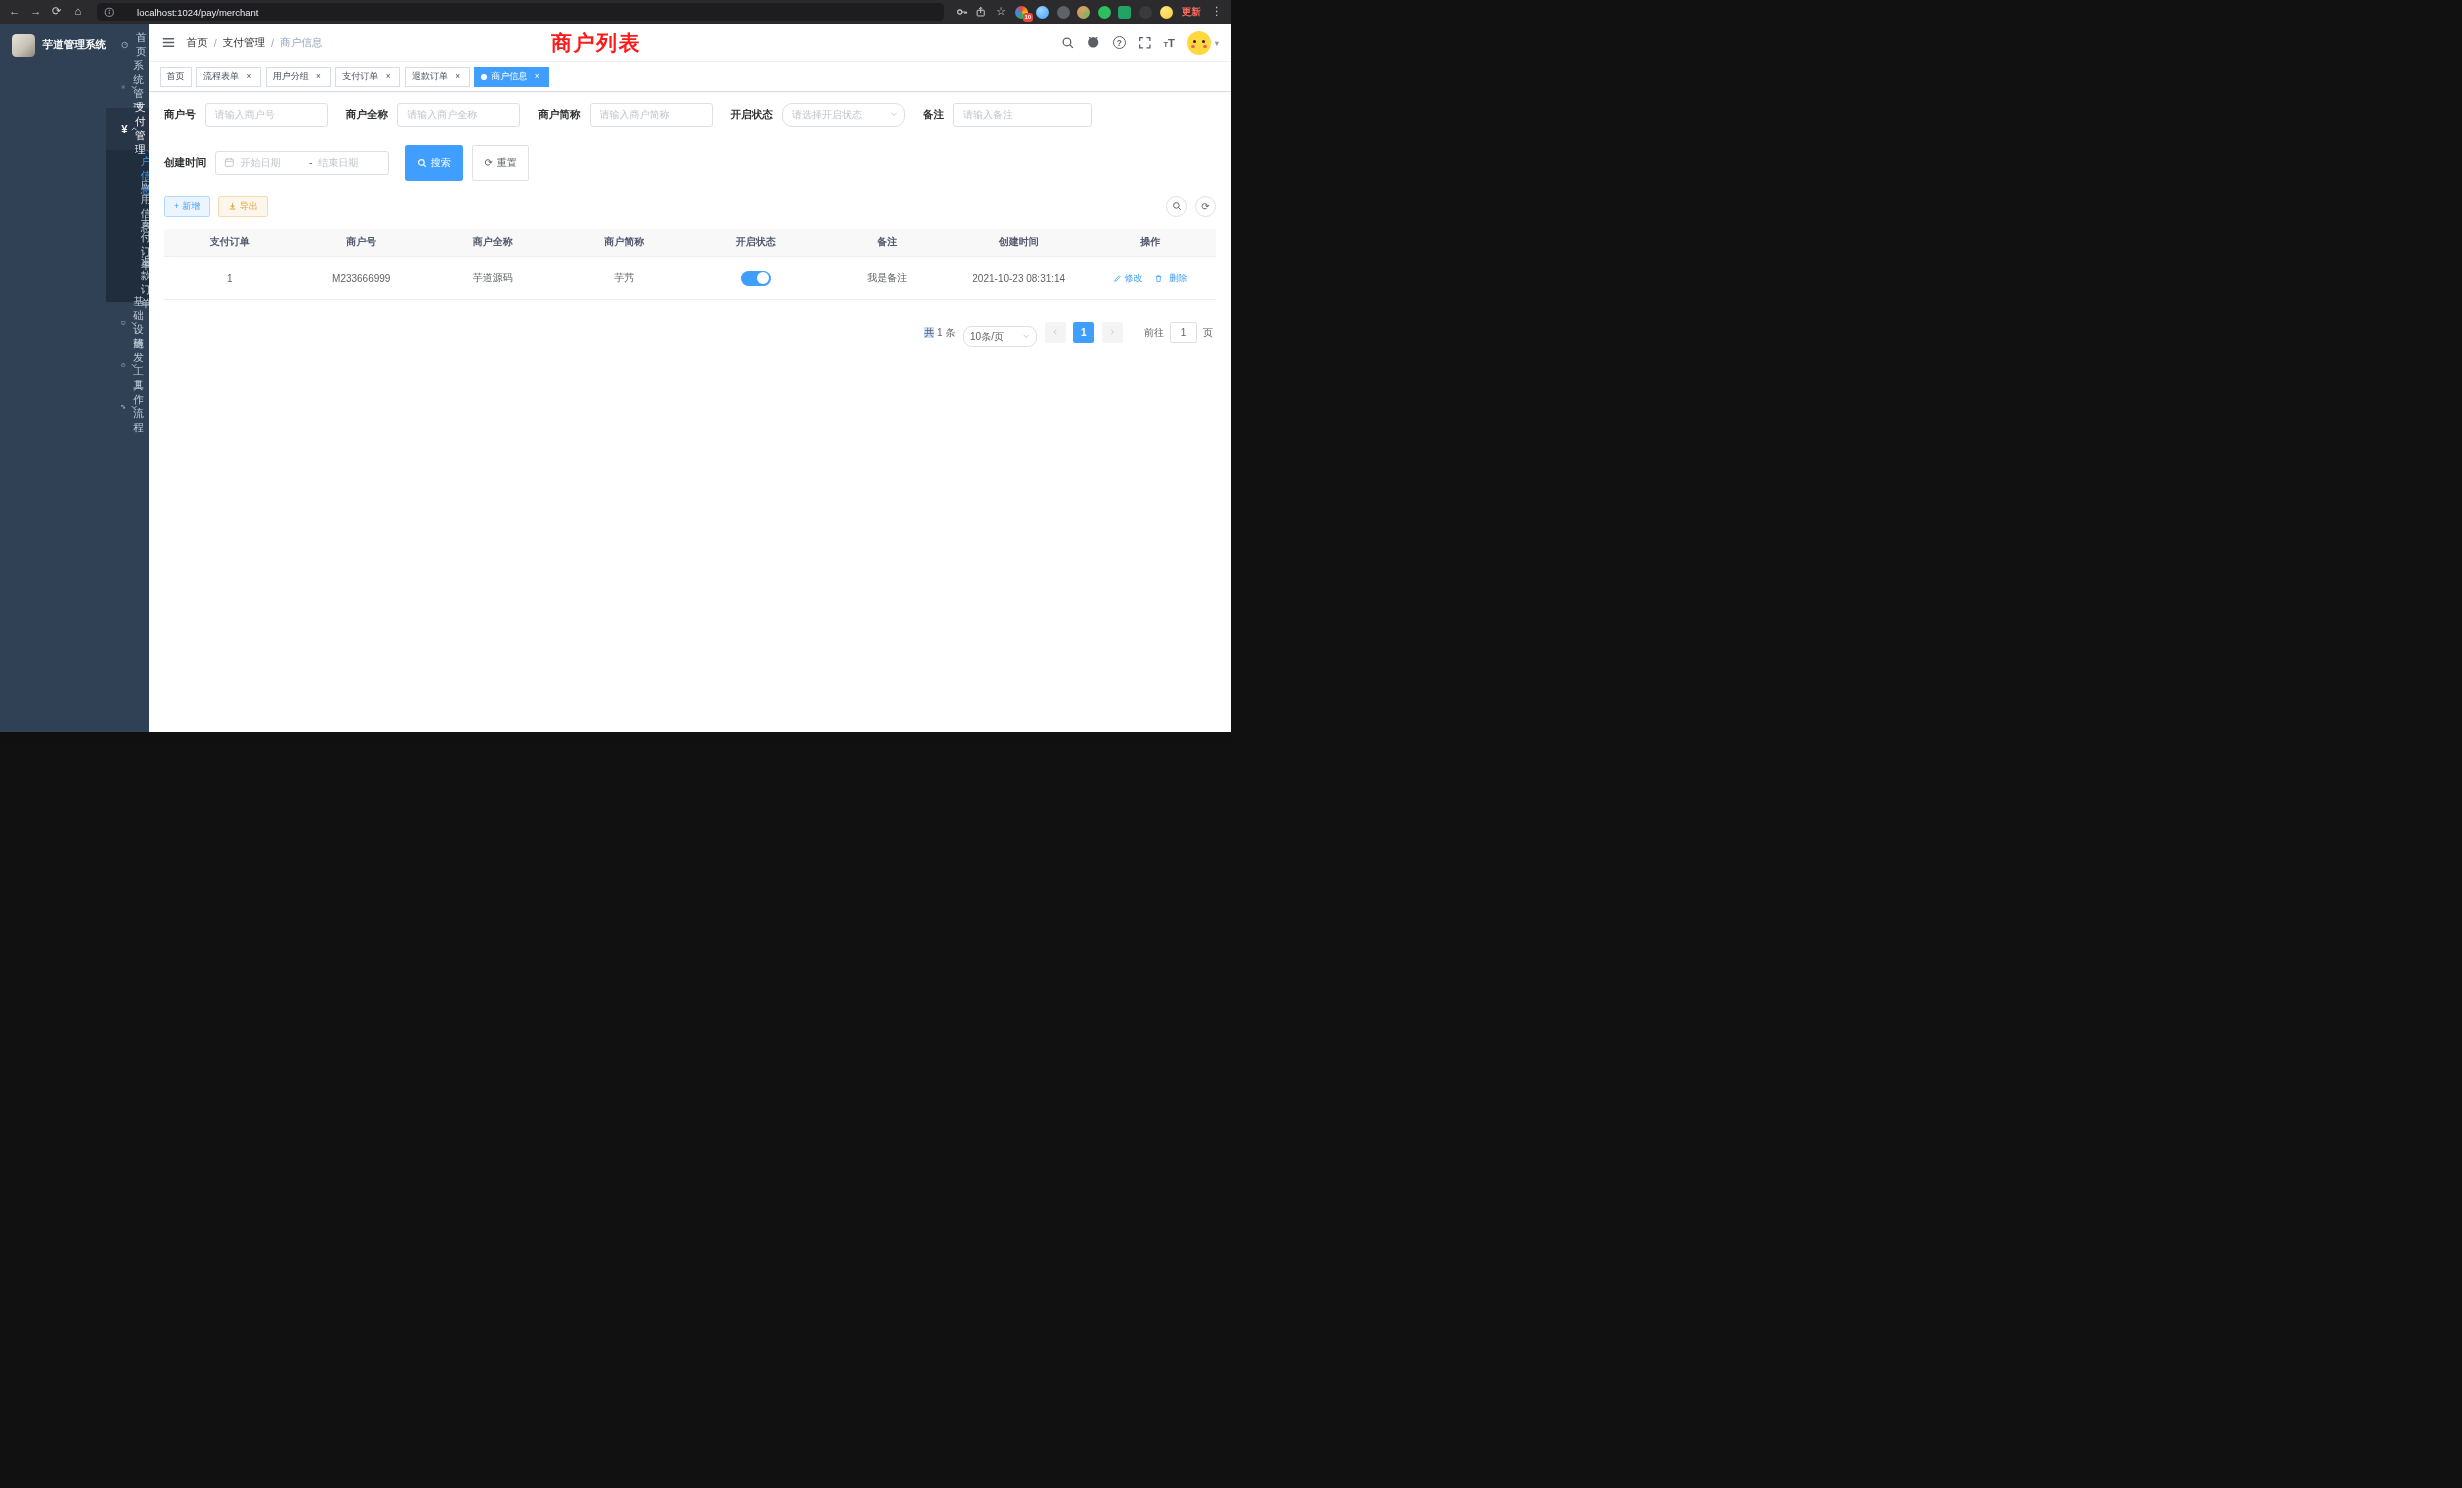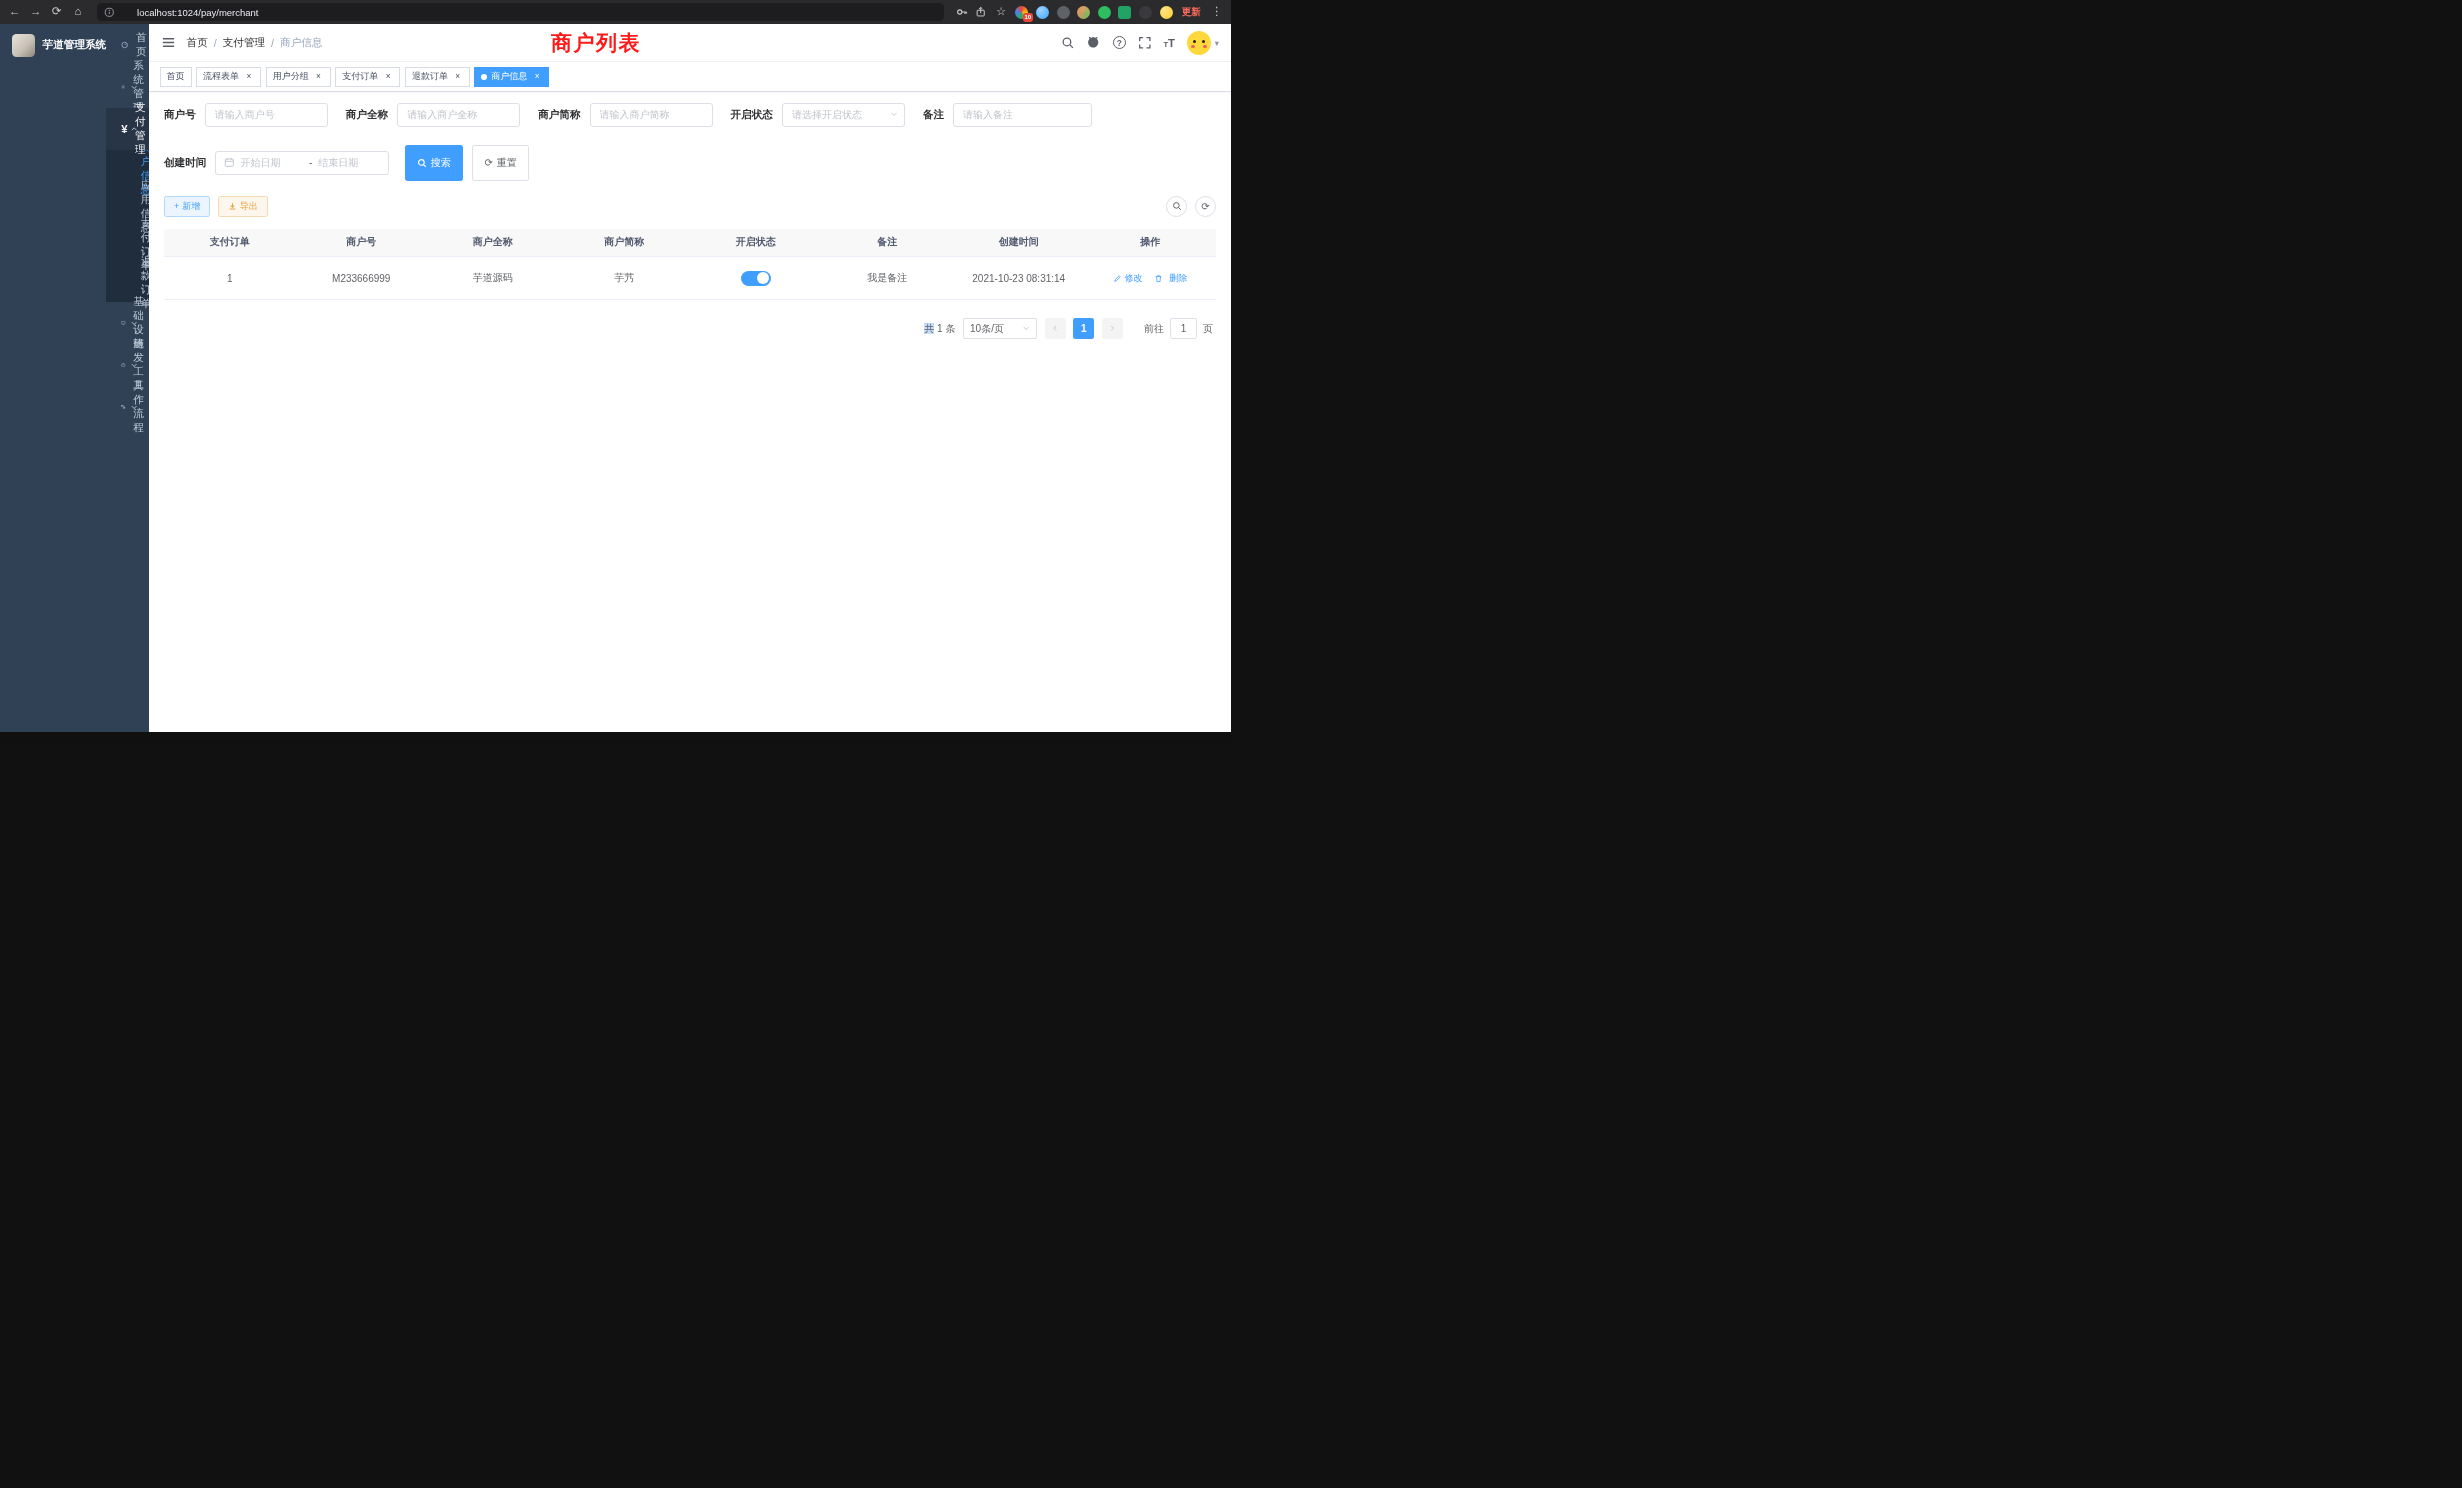--- a/index.html
+++ b/index.html
@@ -78,21 +78,21 @@
 
   
   .content { flex:1; padding:10.6px 15px; overflow:hidden; }
   .frow { display:flex; align-items:center; flex-wrap:nowrap; }
   .fgroup { display:flex; align-items:center; margin-right:18px; }
   .flabel { font-size:10.6px; font-weight:700; color:#303133; margin-right:9px; white-space:nowrap; }
   .finput { height:24px; width:123px; border:0.8px solid #dcdfe6; border-radius:3px;
     padding:0 9px; font-size:10px; color:#606266; outline:none;
     font-family:"Liberation Sans","DejaVu Sans",sans-serif; }
   .finput::placeholder { color:#c0c4cc; }
-  .fselect { height:24px; width:123px; border:0.8px solid #dcdfe6; border-radius:3px;
+  .fselect { height:24px; width:123px; border:0.8px solid #dcdfe6; border-radius:10px;
     padding:0 6px 0 9px; display:flex; align-items:center; justify-content:space-between;
     cursor:pointer; background:#fff; }
   .fselect .ph { font-size:10px; color:#c0c4cc; }
   .frow2 { margin-top:18px; }
   .daterange { height:24px; width:174px; border:0.8px solid #dcdfe6; border-radius:3px;
     display:flex; align-items:center; padding:0 7.6px; gap:6px; background:#fff; cursor:pointer; }
   .daterange .ph { font-size:10px; color:#c0c4cc; flex:1; }
   .daterange .sep { font-size:10px; color:#606266; }
   .btn { height:36px; border-radius:2.3px; font-size:10px; display:inline-flex; align-items:center;
     justify-content:center; gap:3.8px; cursor:pointer; border:0.8px solid #dcdfe6; background:#fff;
@@ -119,22 +119,22 @@
     display:inline-block; cursor:pointer; vertical-align:middle; }
   .switch:after { content:""; position:absolute; right:1.5px; top:1.5px; width:12px; height:12px;
     border-radius:50%; background:#fff; }
   .op-link { color:#409eff; font-size:9px; cursor:pointer; display:inline-flex;
     align-items:center; gap:2.3px; }
   .op-link + .op-link { margin-left:9px;gap:6px; }
 
   .pagination { margin-top:18px; display:flex; align-items:center; justify-content:flex-end;
     gap:7.6px; font-size:10px; color:#606266; padding-right:3px; }
   .total-hl { background:#c5ddfb; }
-  .psize { height:21px; width:74px; border:0.8px solid #dcdfe6; border-radius:2px; display:flex;
-    align-items:center; justify-content:space-between; padding:0 6px; cursor:pointer; background:#fff; }
+  .psize { height:21px; width:74px; border:0.8px solid #dcdfe6; border-radius:9px; display:flex;
+    align-items:center; justify-content:space-between; padding:0 6px; cursor:pointer; background:#fff;margin-top:8px; }
   .pagebtn { width:21px; height:21px; border-radius:2.3px; background:#f4f4f5; color:#c0c4cc;
     display:flex; align-items:center; justify-content:center; cursor:pointer; }
   .pagebtn.current { background:#409eff; color:#fff; font-weight:700; }
   .goto { display:flex; align-items:center; gap:6px; margin-left:13.6px; }
   .goto input { width:27px; height:21px; border:0.8px solid #dcdfe6; border-radius:2.3px;
     text-align:center; font-size:10px; color:#606266; outline:none; }
 
   .bottom-strip { height:12px; background:#101010; flex:0 0 12px; }
 </style>
 </head>

